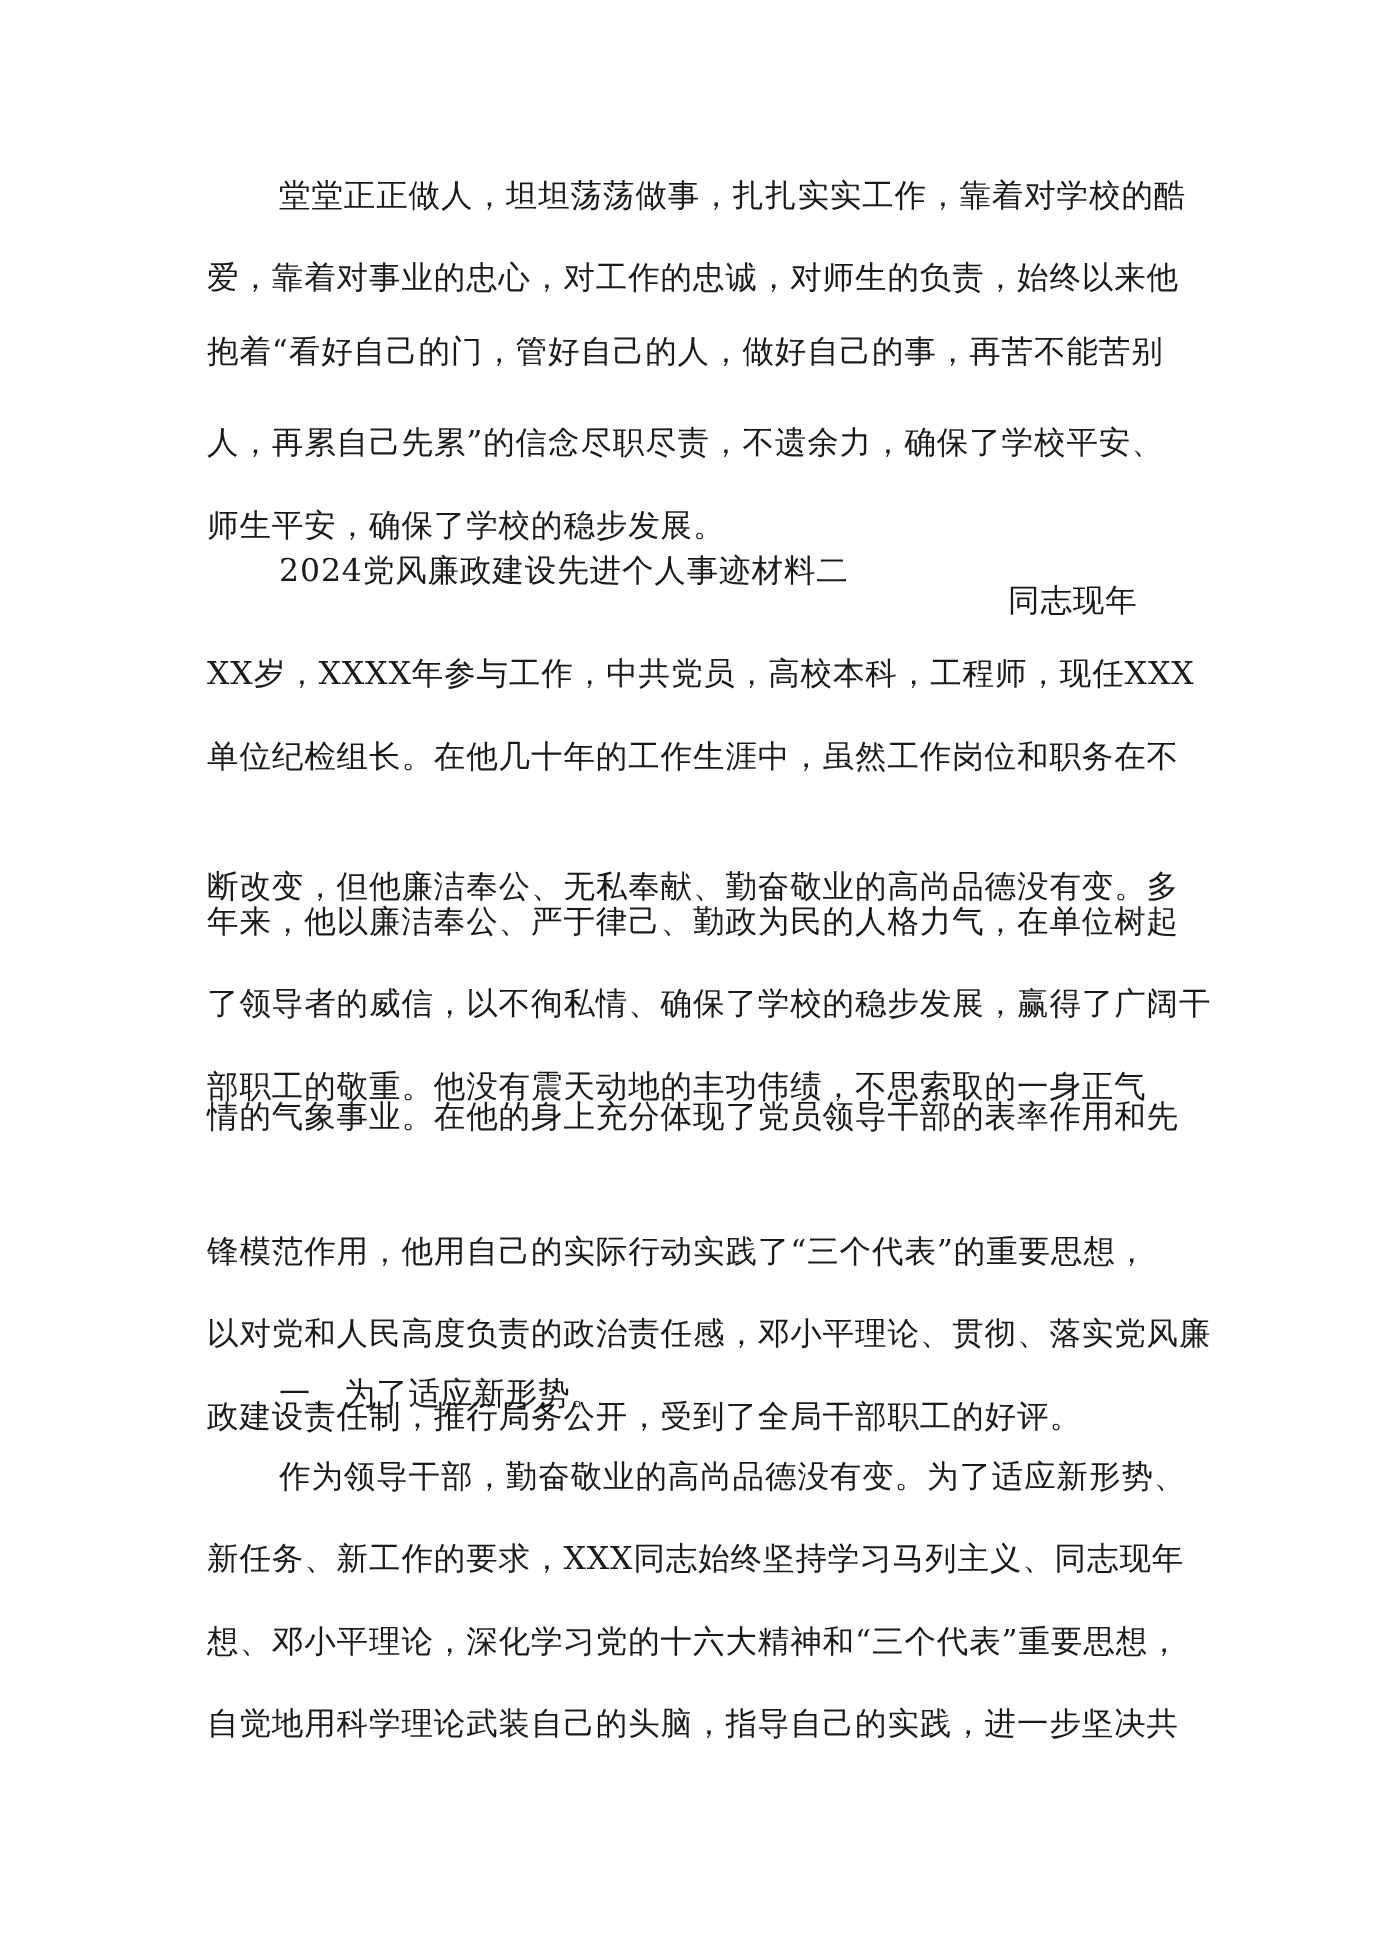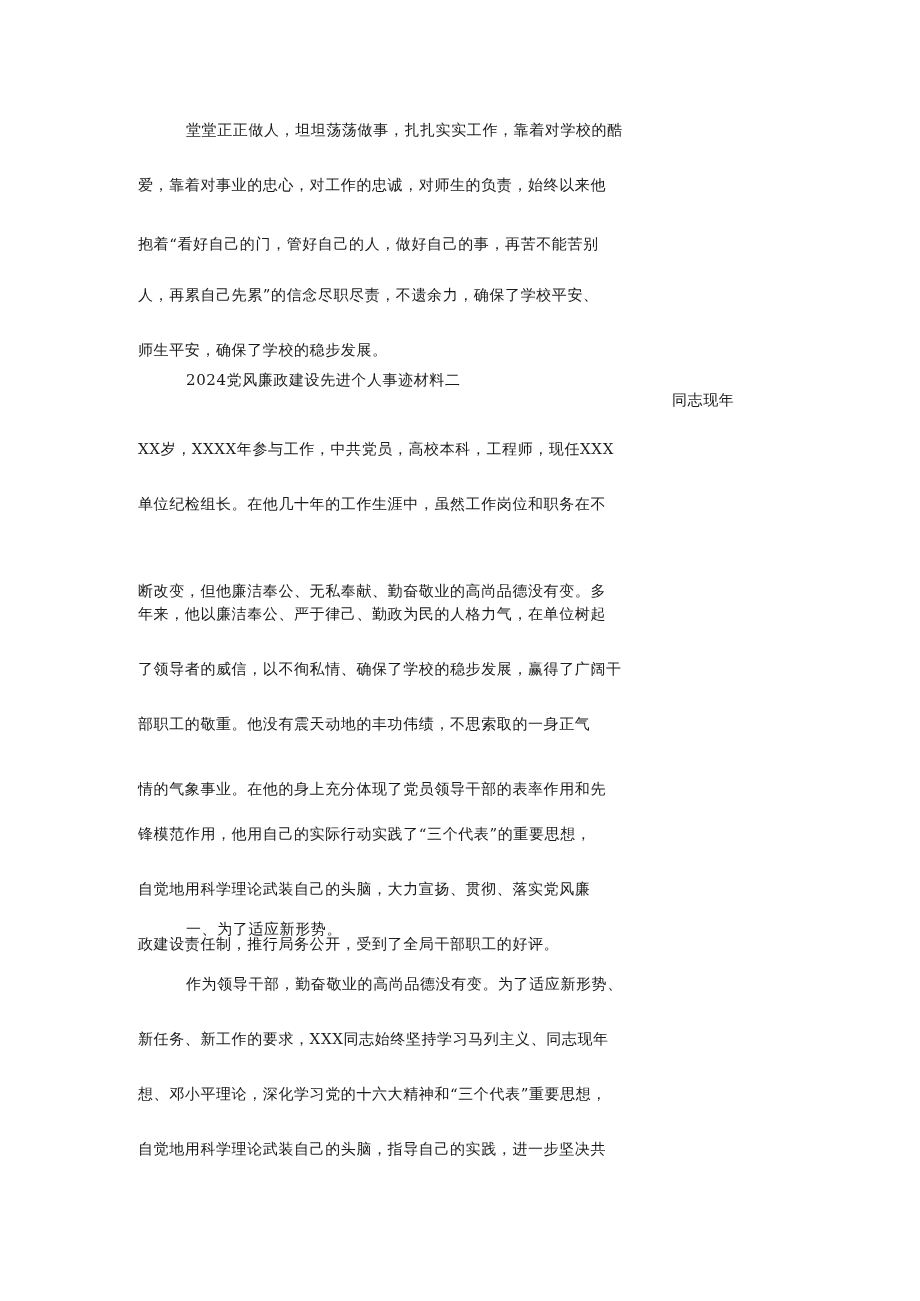--- a/index.html
+++ b/index.html
@@ -1,43 +1,43 @@
 <!DOCTYPE html>
 <html><head>
 <meta charset="utf-8">
 <style>
   html, body { margin: 0; padding: 0; background: #ffffff; }
   body { width: 920px; height: 1301px; position: relative; overflow: hidden;
          font-family: "DejaVu Serif", "Liberation Serif", serif; color: #1a1a1a; }
-  .line { position: absolute; left: 138px; width: 650px; font-size: 15px; line-height: 28px;
+  .line { position: absolute; left: 138px; width: 650px; font-size: 21px; line-height: 28px;
           white-space: nowrap; letter-spacing: 0.6px; }
   .indent { left: 186px; }
 </style>
 </head>
 <body>
 
 <div>
   <div class="line indent" style="top:116px">堂堂正正做人，坦坦荡荡做事，扎扎实实工作，靠着对学校的酷</div>
   <div class="line" style="top:171px">爱，靠着对事业的忠心，对工作的忠诚，对师生的负责，始终以来他</div>
-  <div class="line" style="top:230px">抱着“看好自己的门，管好自己的人，做好自己的事，再苦不能苦别</div>
+  <div class="line" style="top:220px">抱着“看好自己的门，管好自己的人，做好自己的事，再苦不能苦别</div>
   <div class="line" style="top:281px">人，再累自己先累”的信念尽职尽责，不遗余力，确保了学校平安、</div>
   <div class="line" style="top:336px">师生平安，确保了学校的稳步发展。</div>
 
   <div class="line indent" style="top:366px">2024党风廉政建设先进个人事迹材料二</div>
   <div class="line" style="top:386px; left:672px; width:auto">同志现年</div>
 
   <div class="line" style="top:435px">XX岁，XXXX年参与工作，中共党员，高校本科，工程师，现任XXX</div>
   <div class="line" style="top:490px">单位纪检组长。在他几十年的工作生涯中，虽然工作岗位和职务在不</div>
   <div class="line" style="top:577px">断改变，但他廉洁奉公、无私奉献、勤奋敬业的高尚品德没有变。多</div>
   <div class="line" style="top:600px">年来，他以廉洁奉公、严于律己、勤政为民的人格力气，在单位树起</div>
   <div class="line" style="top:655px">了领导者的威信，以不徇私情、确保了学校的稳步发展，赢得了广阔干</div>
   <div class="line" style="top:710px">部职工的敬重。他没有震天动地的丰功伟绩，不思索取的一身正气</div>
-  <div class="line" style="top:775px">情的气象事业。在他的身上充分体现了党员领导干部的表率作用和先</div>
+  <div class="line" style="top:730px">情的气象事业。在他的身上充分体现了党员领导干部的表率作用和先</div>
   <div class="line" style="top:820px">锋模范作用，他用自己的实际行动实践了“三个代表”的重要思想，</div>
-  <div class="line" style="top:875px">自觉地用科学理论武装自己的头脑，大力宣扬、贯彻、落实党风廉</div>
+  <div class="line" style="top:875px">以对党和人民高度负责的政治责任感，邓小平理论、贯彻、落实党风廉</div>
   <div class="line" style="top:930px">政建设责任制，推行局务公开，受到了全局干部职工的好评。</div>
 
   <div class="line indent" style="top:915px">一、为了适应新形势。</div>
 
   <div class="line indent" style="top:970px">作为领导干部，勤奋敬业的高尚品德没有变。为了适应新形势、</div>
   <div class="line" style="top:1025px">新任务、新工作的要求，XXX同志始终坚持学习马列主义、同志现年</div>
   <div class="line" style="top:1080px">想、邓小平理论，深化学习党的十六大精神和“三个代表”重要思想，</div>
   <div class="line" style="top:1135px">自觉地用科学理论武装自己的头脑，指导自己的实践，进一步坚决共</div>
 </div>
 

